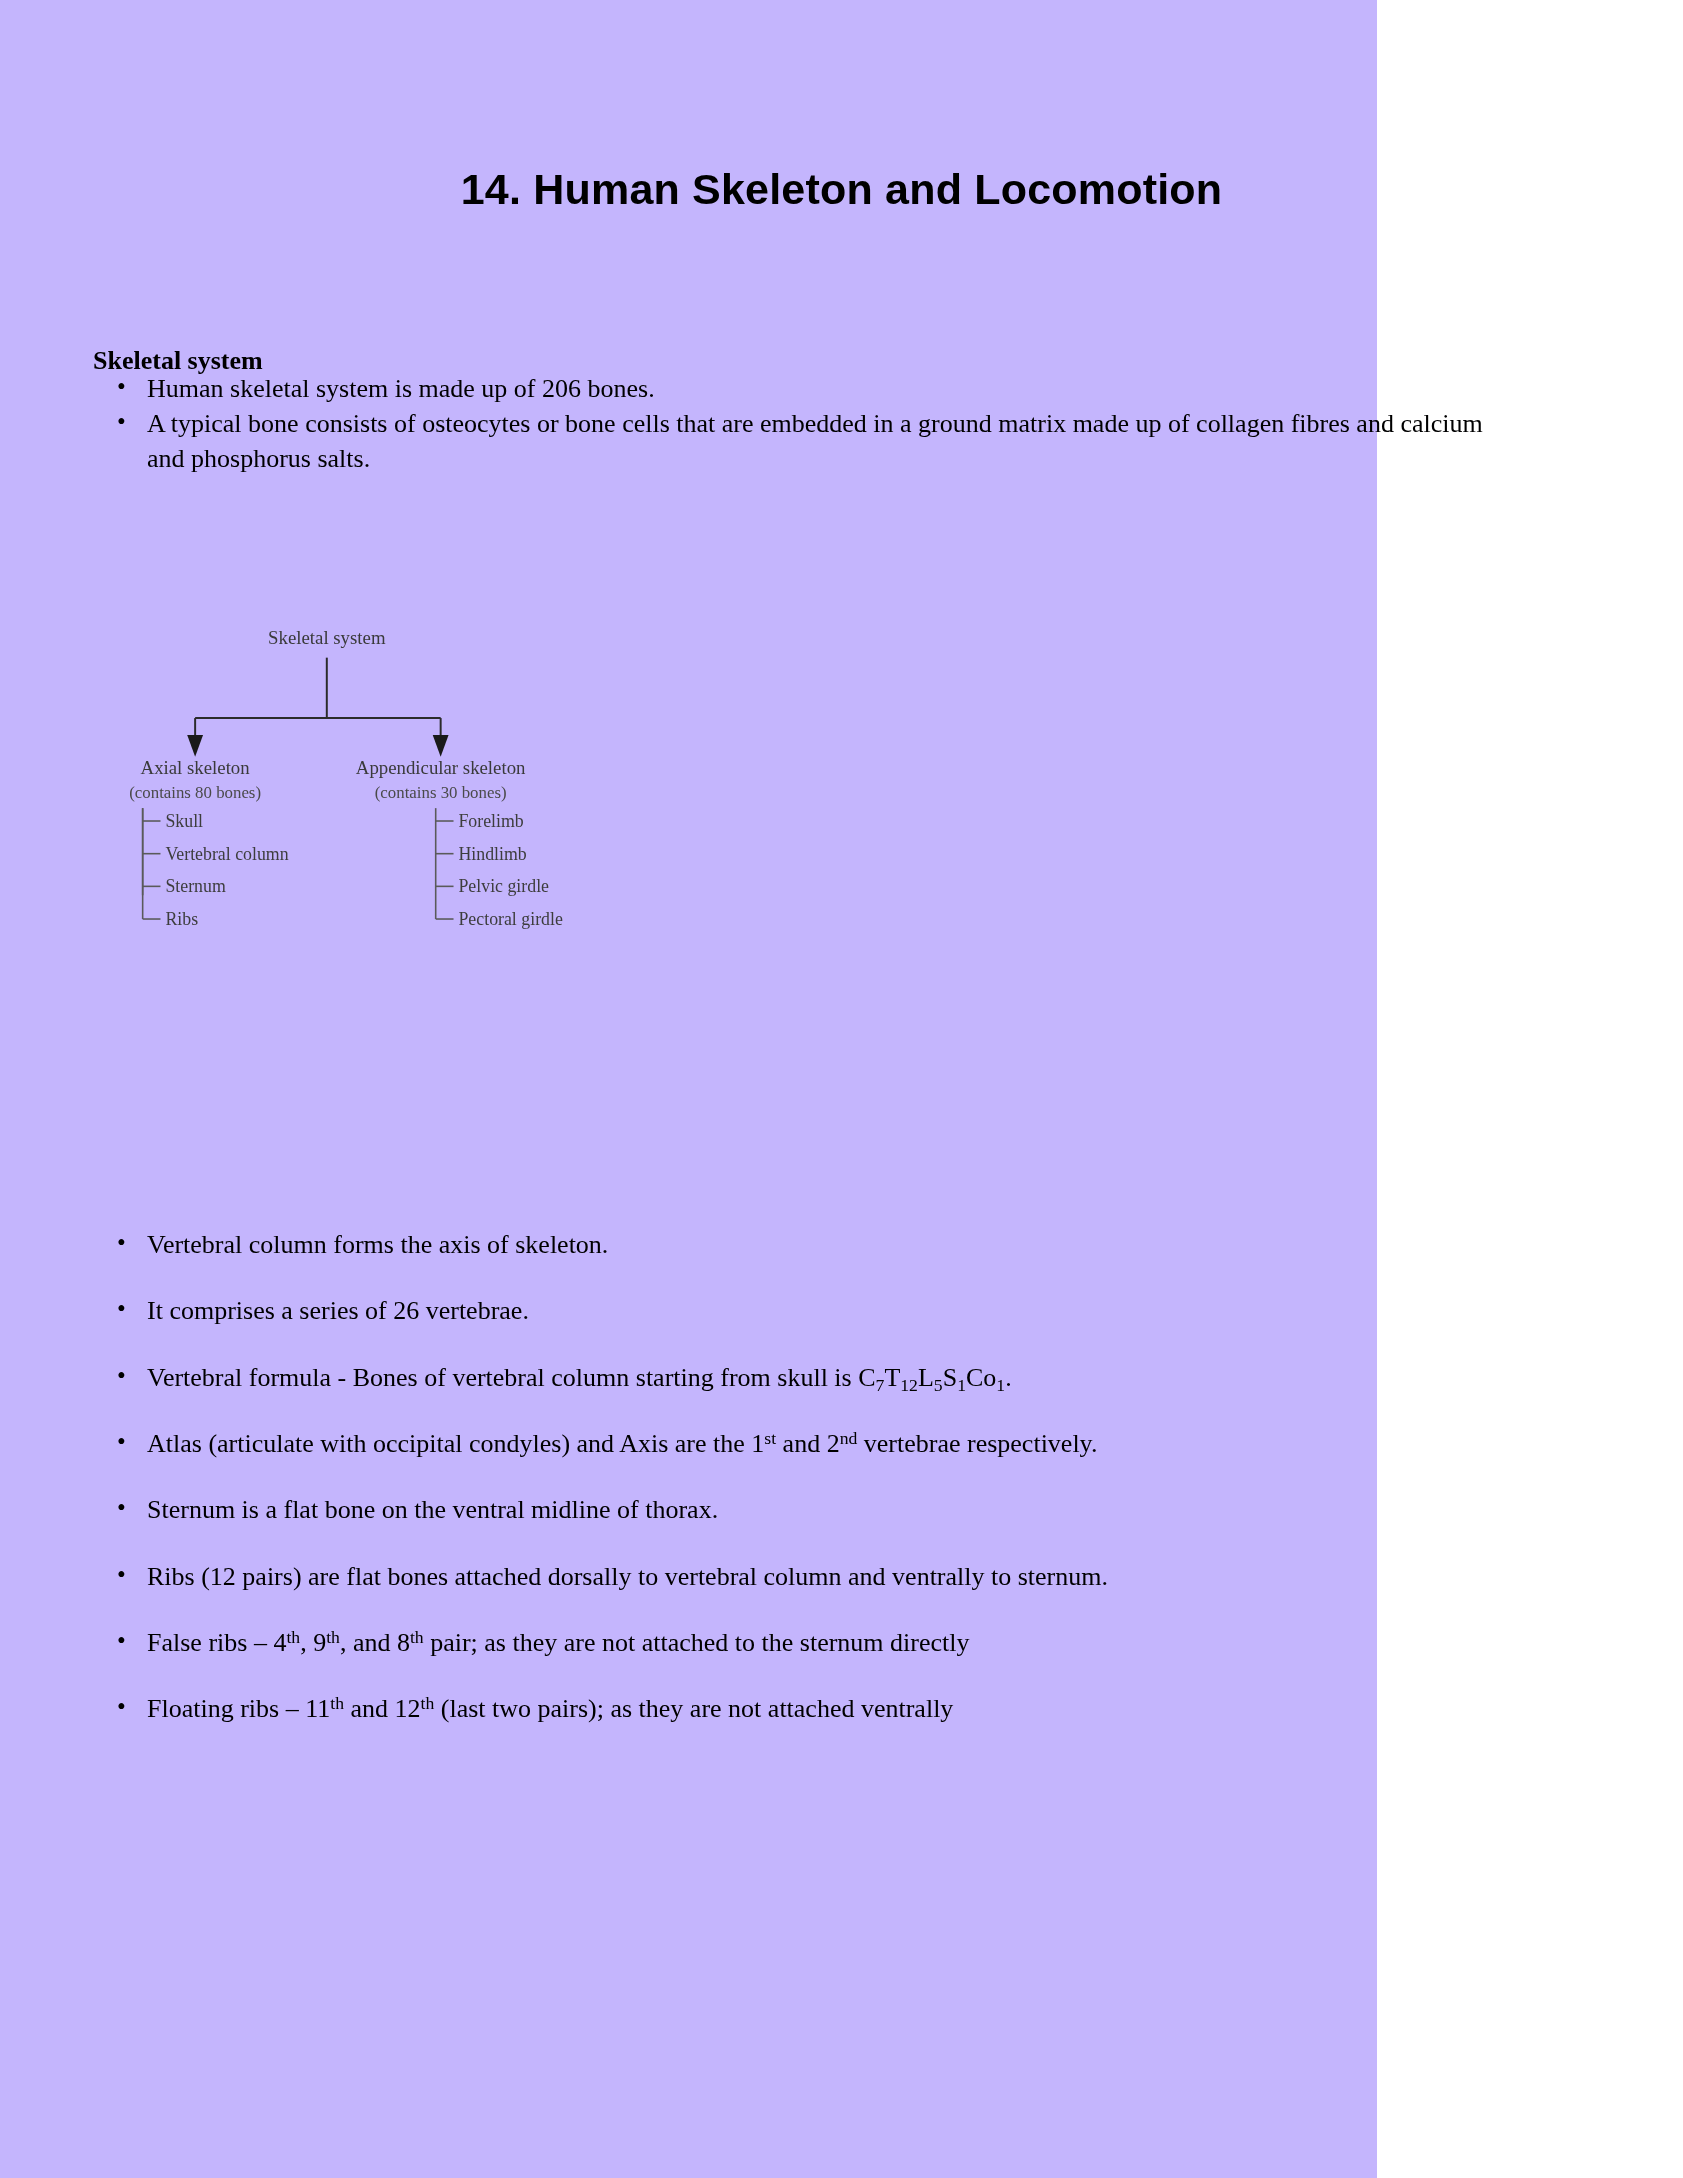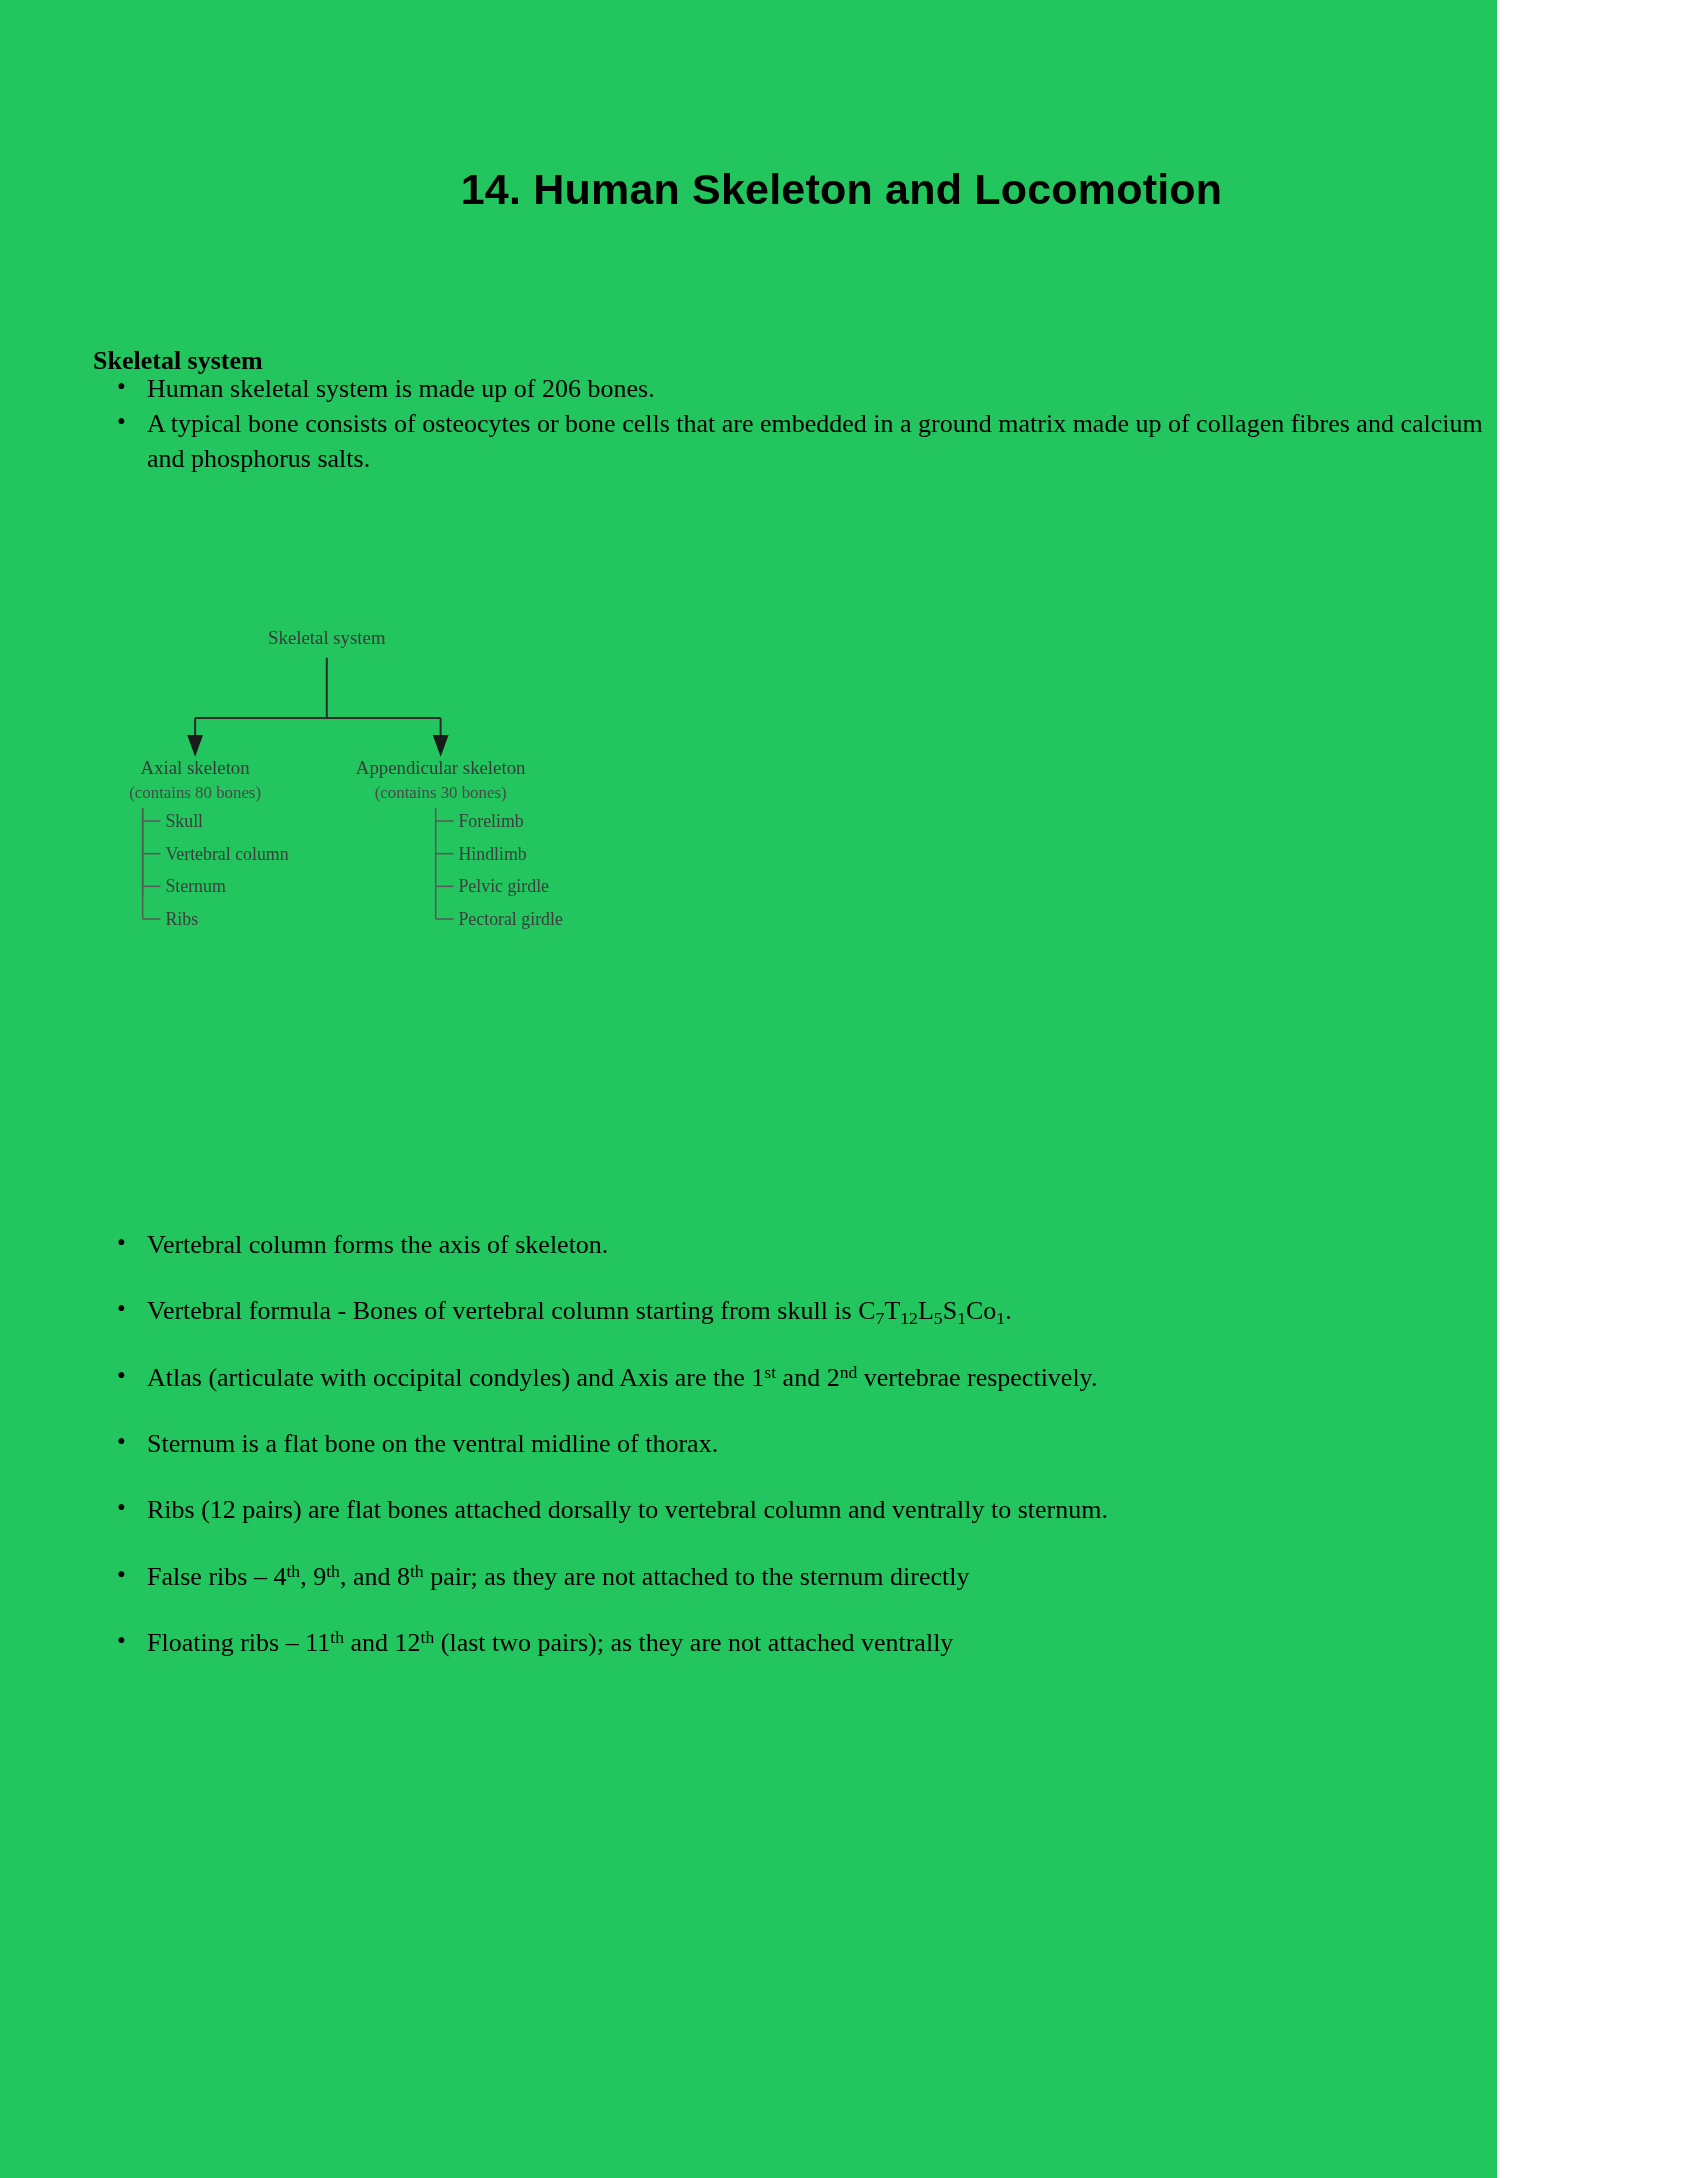--- a/index.html
+++ b/index.html
@@ -13,23 +13,23 @@
     height: 2178px;
     position: relative;
     font-family: "Liberation Serif", "DejaVu Serif", serif;
     color: #000000;
     overflow: hidden;
   }
 
   .page {
     position: absolute;
     left: 0; top: 0;
-    width: 1497px;
+    width: 1377px;
     height: 2178px;
-    background: #22c55e;
+    background: #c4b5fd;
   }
 
   
   .doc-title {
     position: absolute;
     left: 0;
     top: 137px;
     width: 1683px;
     text-align: center;
     font-family: "Liberation Sans Narrow", "Liberation Sans", "DejaVu Sans", sans-serif;
@@ -192,20 +192,21 @@
       <text id="dg-right-item-2" class="dg-leaf" x="363" y="271">Pelvic girdle</text>
 
       <line class="dg-line-thin" x1="340" y1="298" x2="358" y2="298"></line>
       <text id="dg-right-item-3" class="dg-leaf" x="363" y="304">Pectoral girdle</text>
 
     </svg>
   </div>
 
   <ul class="bullet-list" id="detail-bullets">
       <li>Vertebral column forms the axis of skeleton.</li>
+      <li>It comprises a series of 26 vertebrae.</li>
       <li><span>Vertebral formula - Bones of vertebral column starting from skull is C</span><sub>7</sub><span>T</span><sub>12</sub><span>L</span><sub>5</sub><span>S</span><sub>1</sub><span>Co</span><sub>1</sub><span>.</span></li>
       <li><span>Atlas (articulate with occipital condyles) and Axis are the 1</span><sup>st</sup><span> and 2</span><sup>nd</sup><span> vertebrae respectively.</span></li>
       <li>Sternum is a flat bone on the ventral midline of thorax.</li>
       <li>Ribs (12 pairs) are flat bones attached dorsally to vertebral column and ventrally to sternum.</li>
       <li><span>False ribs – 4</span><sup>th</sup><span>, 9</span><sup>th</sup><span>, and 8</span><sup>th</sup><span> pair; as they are not attached to the sternum directly</span></li>
       <li><span>Floating ribs – 11</span><sup>th</sup><span> and 12</span><sup>th</sup><span> (last two pairs); as they are not attached ventrally</span></li>
     </ul>
 
 </div>
 

